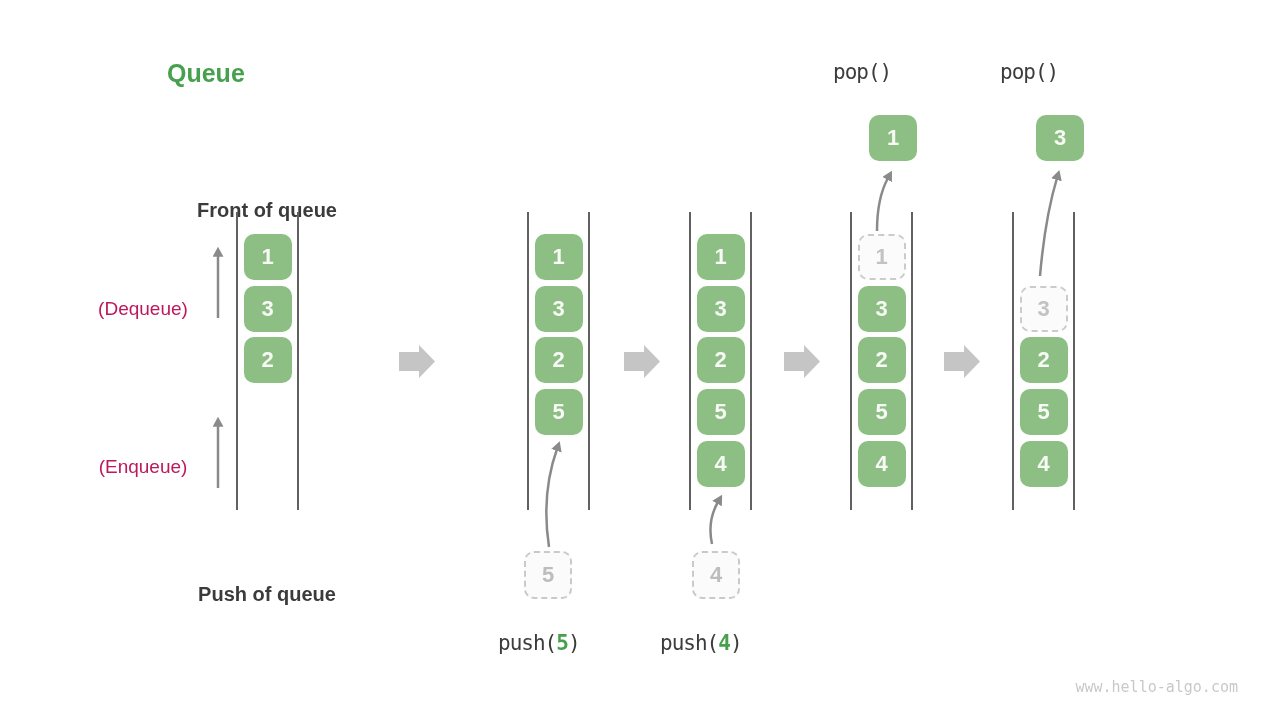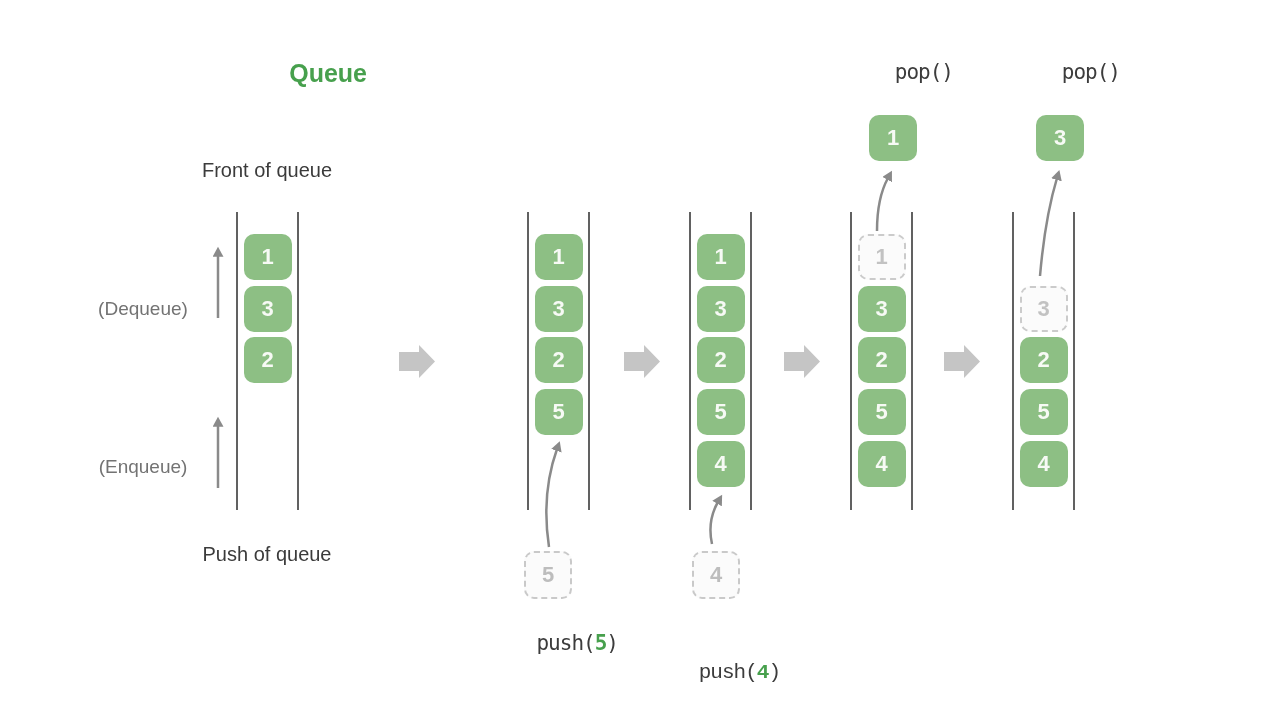--- a/index.html
+++ b/index.html
@@ -11,39 +11,40 @@
     background: #ffffff;
     font-family: "Liberation Sans", sans-serif;
     overflow: hidden;
   }
   .abs { position: absolute; }
 
   .title {
     color: #47A04D;
     font-size: 25px;
     font-weight: bold;
-    text-align: right;
+    text-align: left;
   }
   .struct-label {
     color: #3B3B3B;
     font-size: 20px;
-    font-weight: normal;
+    font-weight: bold;
     text-align: center;
+    margin-top: 40px;
   }
   .struct-sub {
-    color: #737373;
+    color: #be185d;
     font-size: 19px;
     font-weight: normal;
     text-align: center;
   }
   .code {
     font-family: "DejaVu Sans Mono", monospace;
     font-size: 21px;
     color: #3C3C3C;
-    text-align: right;
+    text-align: left;
     letter-spacing: -1px;
   }
   .code .accent { color: #47A04D; font-weight: bold; }
 
   .queue-column {
     position: absolute;
     top: 212px;
     width: 63px;
     height: 298px;
   }
@@ -122,21 +123,21 @@
   <div class="abs struct-label" style="left:147px; top:159px; width:240px;">Front of queue</div>
   <div class="abs struct-label" style="left:147px; top:543px; width:240px;">Push of queue</div>
 
   <div class="abs struct-sub" style="left:53px; top:298px; width:180px;">(Dequeue)</div>
   <div class="abs struct-sub" style="left:53px; top:456px; width:180px;">(Enqueue)</div>
 
   <div class="abs code" style="left:833px; top:60px; width:120px;">pop()</div>
   <div class="abs code" style="left:1000px; top:60px; width:120px;">pop()</div>
 
   <div class="abs code" style="left:498px; top:631px; width:120px;"><span>push(</span><span class="accent">5</span><span>)</span></div>
-  <div class="abs code" style="left:660px; top:661px; width:120px;font-family:Liberation Mono, monospace;"><span>push(</span><span class="accent">4</span><span>)</span></div>
+  <div class="abs code" style="left:660px; top:631px; width:120px;"><span>push(</span><span class="accent">4</span><span>)</span></div>
 
   <div class="queue-column" style="left:236px;">
     <div class="rail left"></div>
     <div class="rail right"></div>
     <div class="cell green" style="top:22px">1</div>
     <div class="cell green" style="top:74px">3</div>
     <div class="cell green" style="top:125px">2</div>
   </div>
 
   <div class="queue-column" style="left:527px;">
@@ -196,14 +197,15 @@
 
     <path d="M877,231 Q877,198 888,178" stroke="#8A8A8A" stroke-width="2.5" fill="none" marker-end="url(#ah)"></path>
     <path d="M1040,276 Q1045,218 1057,178" stroke="#8A8A8A" stroke-width="2.5" fill="none" marker-end="url(#ah)"></path>
 
     <polygon points="399,352 419,352 419,345 435,361.5 419,378 419,371 399,371" fill="#C5C5C5"></polygon>
     <polygon points="624,352 644,352 644,345 660,361.5 644,378 644,371 624,371" fill="#C5C5C5"></polygon>
     <polygon points="784,352 804,352 804,345 820,361.5 804,378 804,371 784,371" fill="#C5C5C5"></polygon>
     <polygon points="944,352 964,352 964,345 980,361.5 964,378 964,371 944,371" fill="#C5C5C5"></polygon>
   </svg>
 
+  <div class="abs watermark" style="right:42px; top:678px; width:260px;">www.hello-algo.com</div>
 
 </div>
 
 </body></html>

